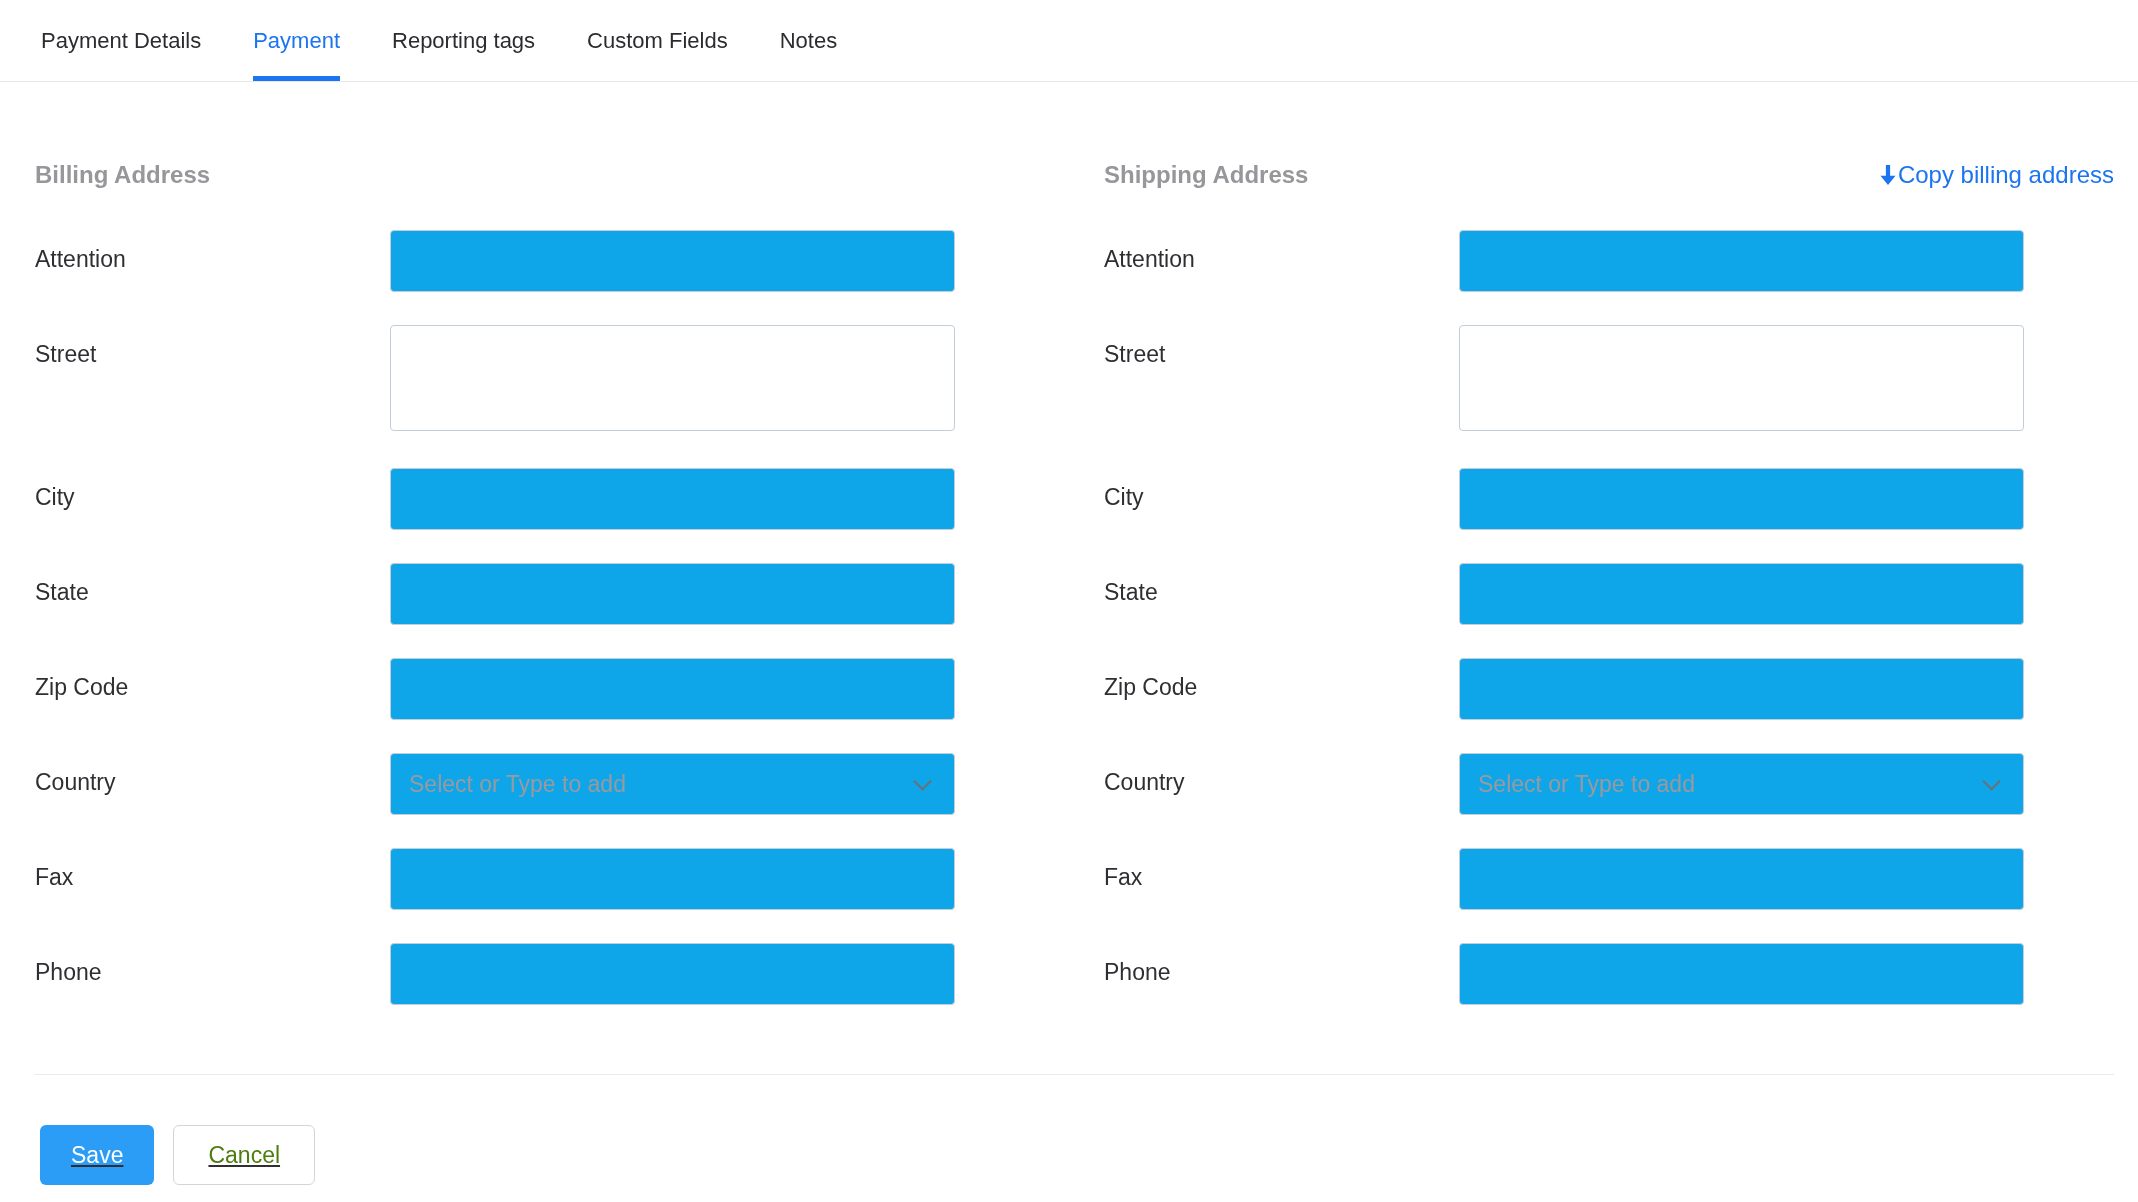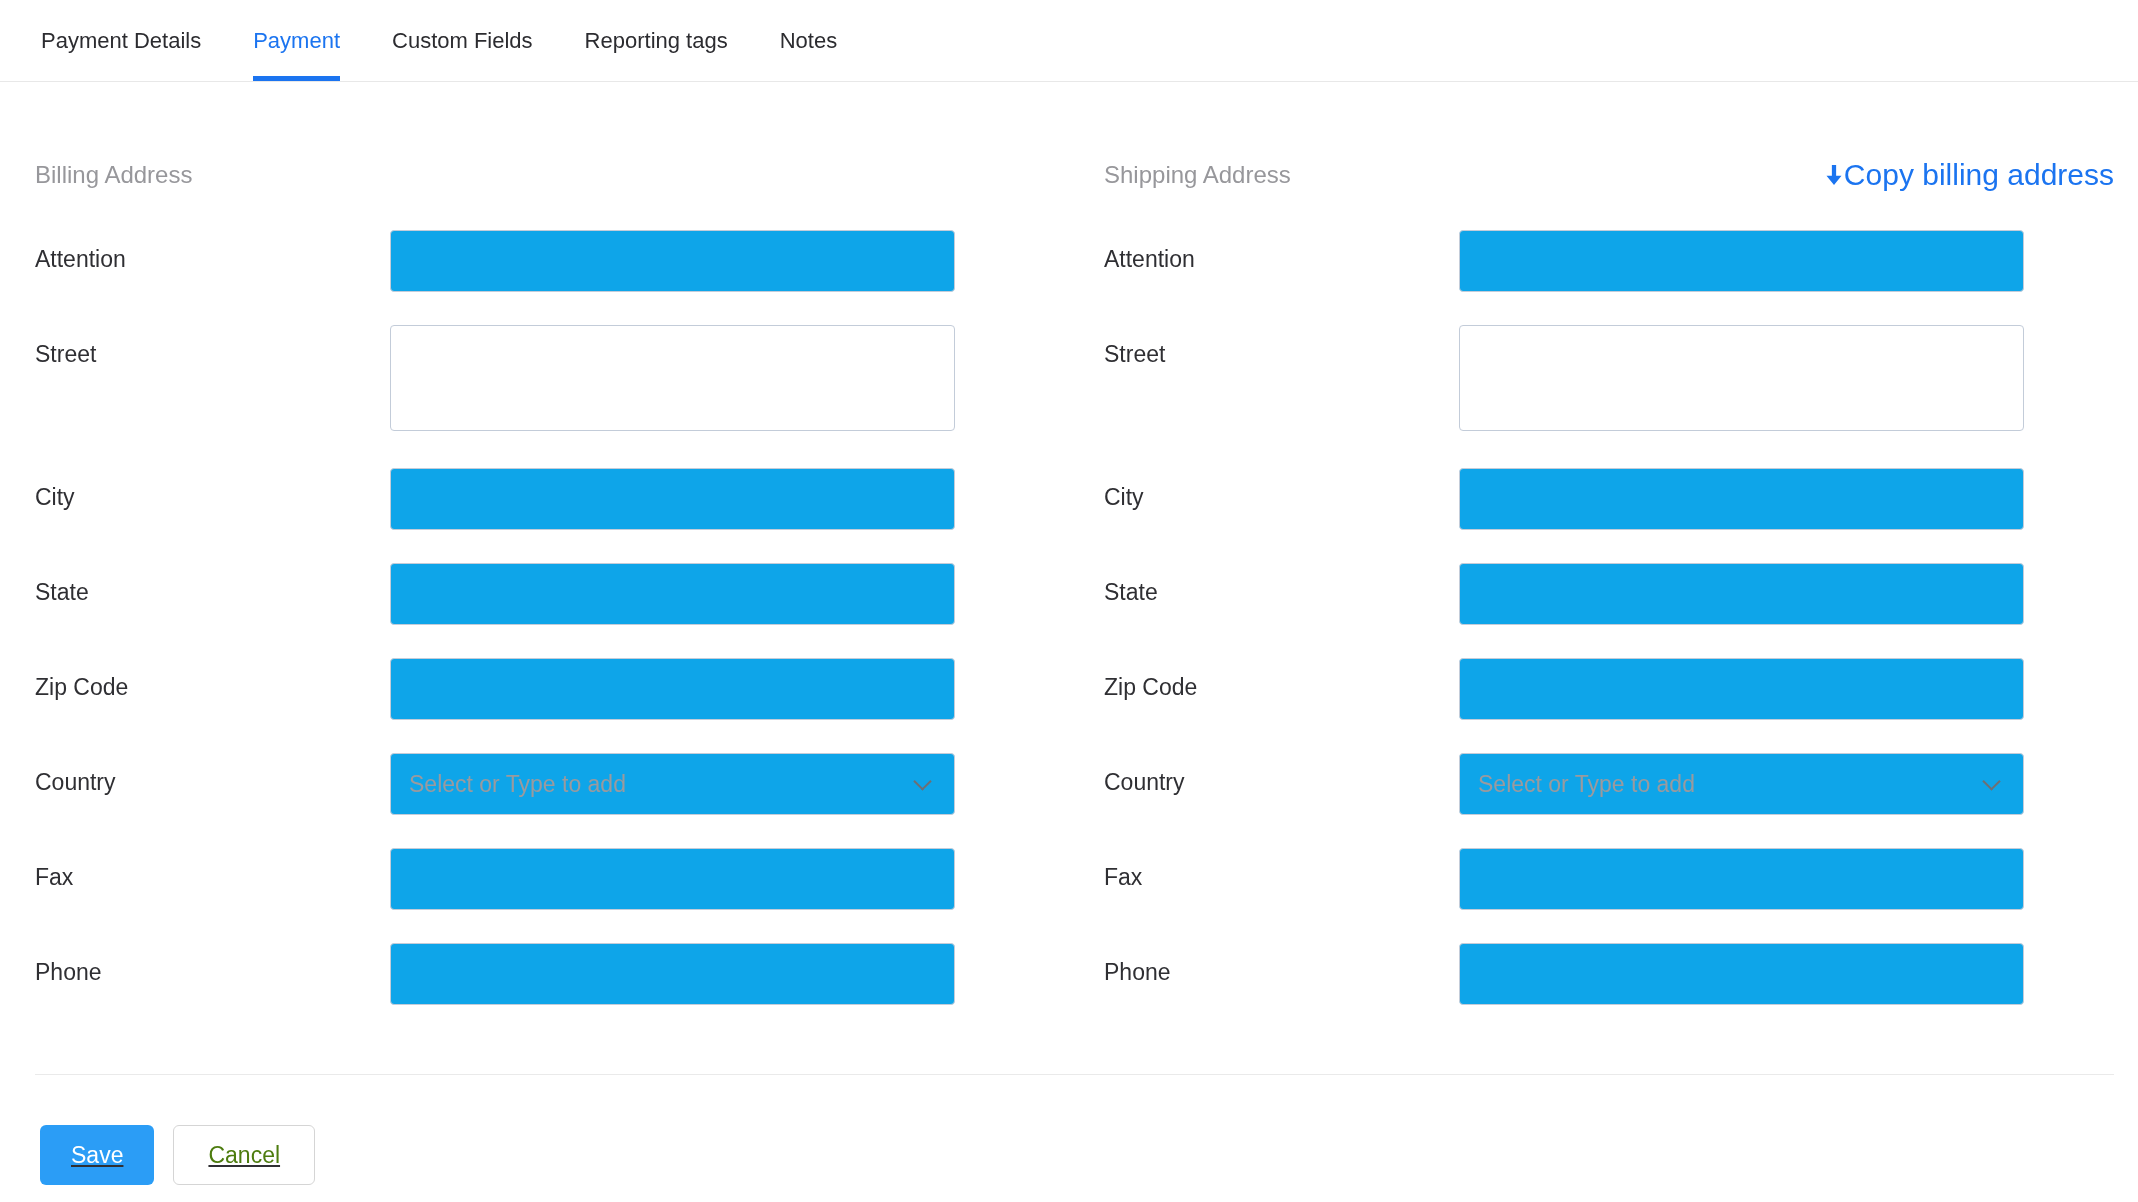--- a/index.html
+++ b/index.html
@@ -56,29 +56,29 @@
     display: flex;
     align-items: center;
     margin-top: 78px;
     margin-bottom: 40px;
     height: 30px;
   }
   .hdr-left { width: 1069px; flex: none; }
   .section-heading {
     margin: 0;
     font-size: 24px;
-    font-weight: 400;
+    font-weight: 700;
     color: var(--heading);
   }
   .copy-link {
     margin-left: auto;
     display: flex;
     align-items: center;
     color: var(--accent);
-    font-size: 30px;
+    font-size: 24px;
     text-decoration: none;
     cursor: pointer;
     white-space: nowrap;
     justify-content: flex-end;
   }
   .down-arrow { display: block; }
 
   .columns { display: flex; }
   .col { width: 920px; flex: none; }
   .col-left { margin-right: 149px; }
@@ -166,22 +166,22 @@
     padding: 0 34px;
     margin-left: 19px;
   }
 </style>
 </head>
 <body>
 
 <nav class="tabbar">
   <div class="tab">Payment Details</div>
   <div class="tab active">Payment</div>
+  <div class="tab">Reporting tags</div>
   <div class="tab">Custom Fields</div>
-  <div class="tab">Reporting tags</div>
   <div class="tab">Notes</div>
 </nav>
 
 <div class="content">
 
   <div class="header-row">
     <div class="hdr-left">
       <h2 class="section-heading">Billing Address</h2>
     </div>
     <h2 class="section-heading">Shipping Address</h2>

